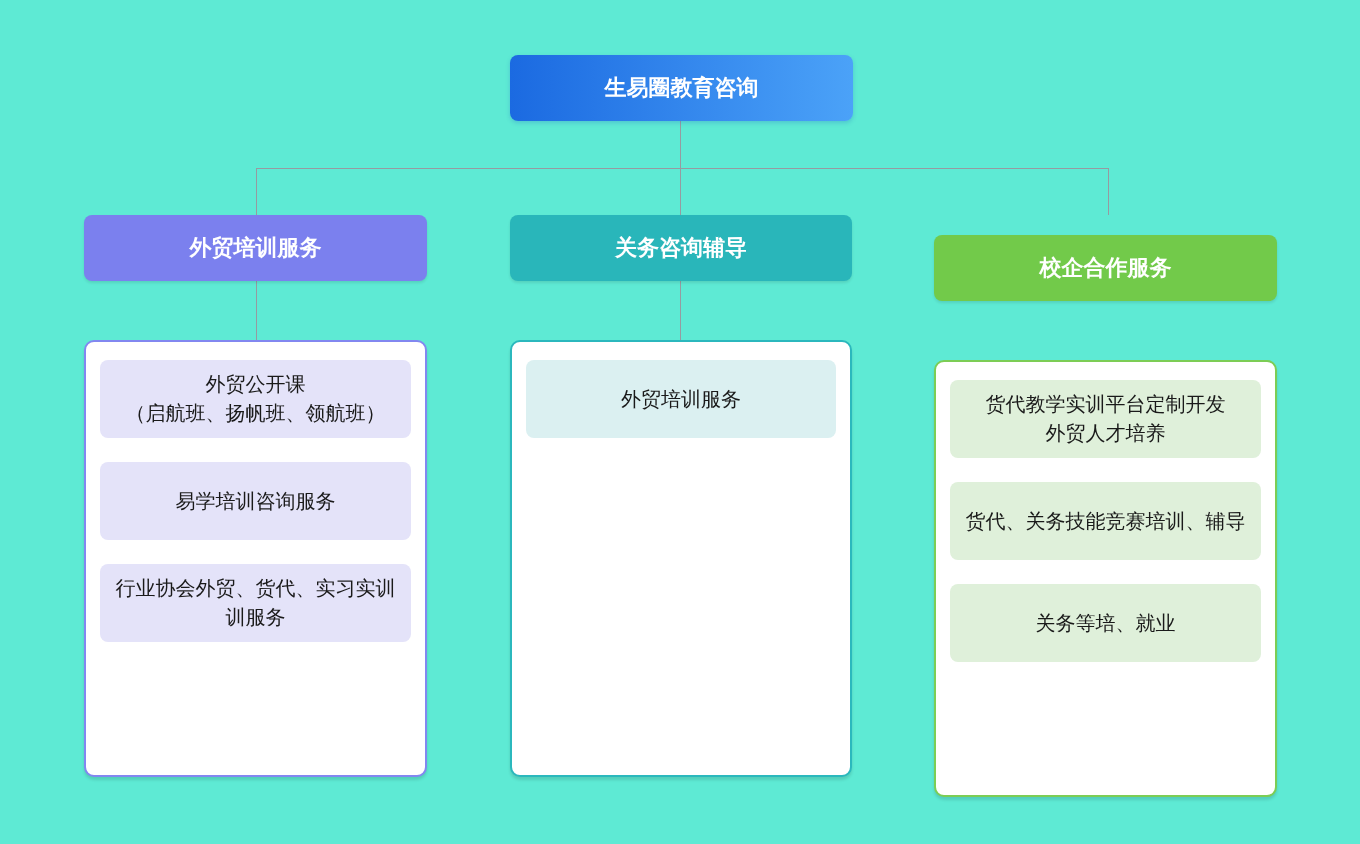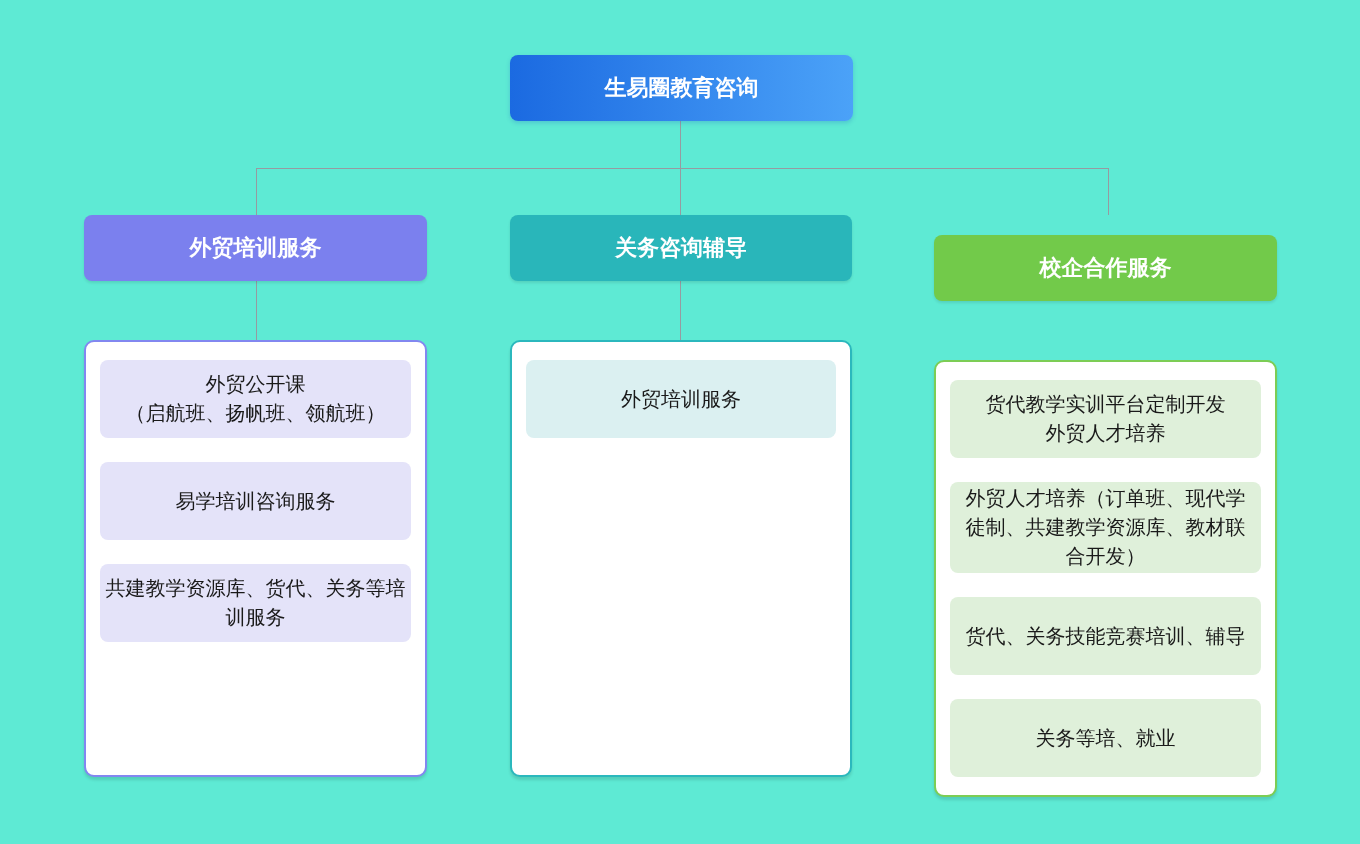--- a/index.html
+++ b/index.html
@@ -90,33 +90,30 @@
   <div class="line v" style="left: 256px; top: 281px; height: 59px; background: rgb(150, 155, 160);"></div>
   <div class="line v" style="left: 680px; top: 281px; height: 59px; background: rgb(150, 155, 160);"></div>
 
   <div class="root-node" style="--root-start: #1b6ae1; --root-end: #4ba2f8;">生易圈教育咨询</div>
 
   <div class="branch-header b0" style="--header: #7b80ee; --border: #8287f0; --itembg: #e4e3f9;">外贸培训服务</div>
   <div class="branch-container b0" style="--header: #7b80ee; --border: #8287f0; --itembg: #e4e3f9;">
     <div class="item">外贸公开课
 （启航班、扬帆班、领航班）</div>
     <div class="item">易学培训咨询服务</div>
-    <div class="item">共建教学资源库、货代、关务等培
+    <div class="item">行业协会外贸、货代、实习实训
 训服务</div>
   </div>
 
   <div class="branch-header b1" style="--header: #29b6ba; --border: #2bb8bd; --itembg: #dbf0f1;">关务咨询辅导</div>
   <div class="branch-container b1" style="--header: #29b6ba; --border: #2bb8bd; --itembg: #dbf0f1;">
     <div class="item">外贸培训服务</div>
   </div>
 
   <div class="branch-header b2" style="--header: #72ca4a; --border: #7ccd55; --itembg: #dff0da;">校企合作服务</div>
   <div class="branch-container b2" style="--header: #72ca4a; --border: #7ccd55; --itembg: #dff0da;">
     <div class="item">货代教学实训平台定制开发
 外贸人才培养</div>
-    <div class="item">外贸人才培养（订单班、现代学
-徒制、共建教学资源库、教材联
-合开发）</div>
     <div class="item">货代、关务技能竞赛培训、辅导</div>
     <div class="item">关务等培、就业</div>
   </div>
 
 </div>
 
 </body></html>

